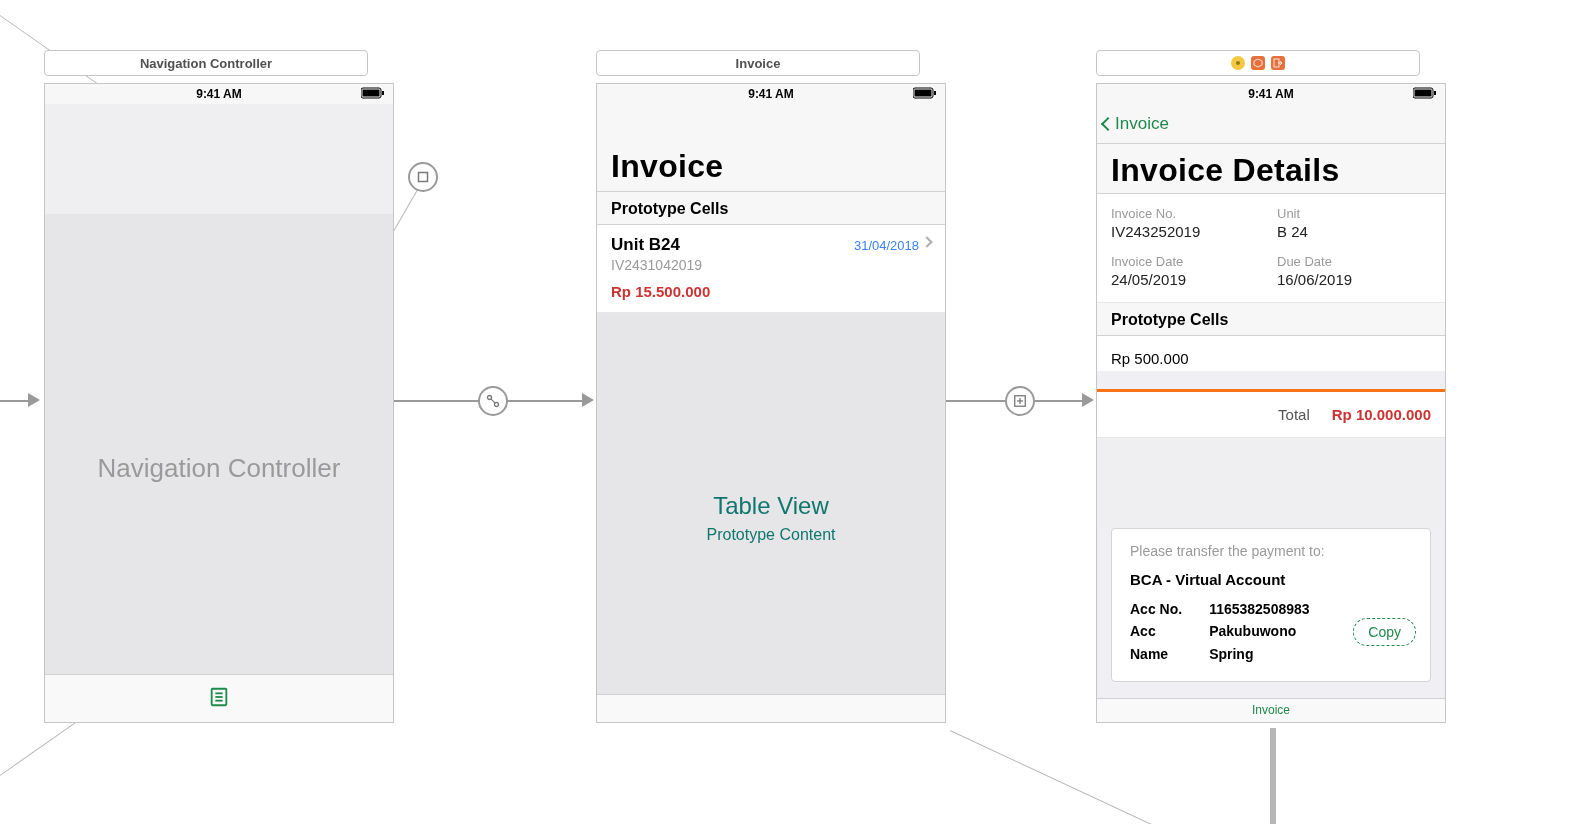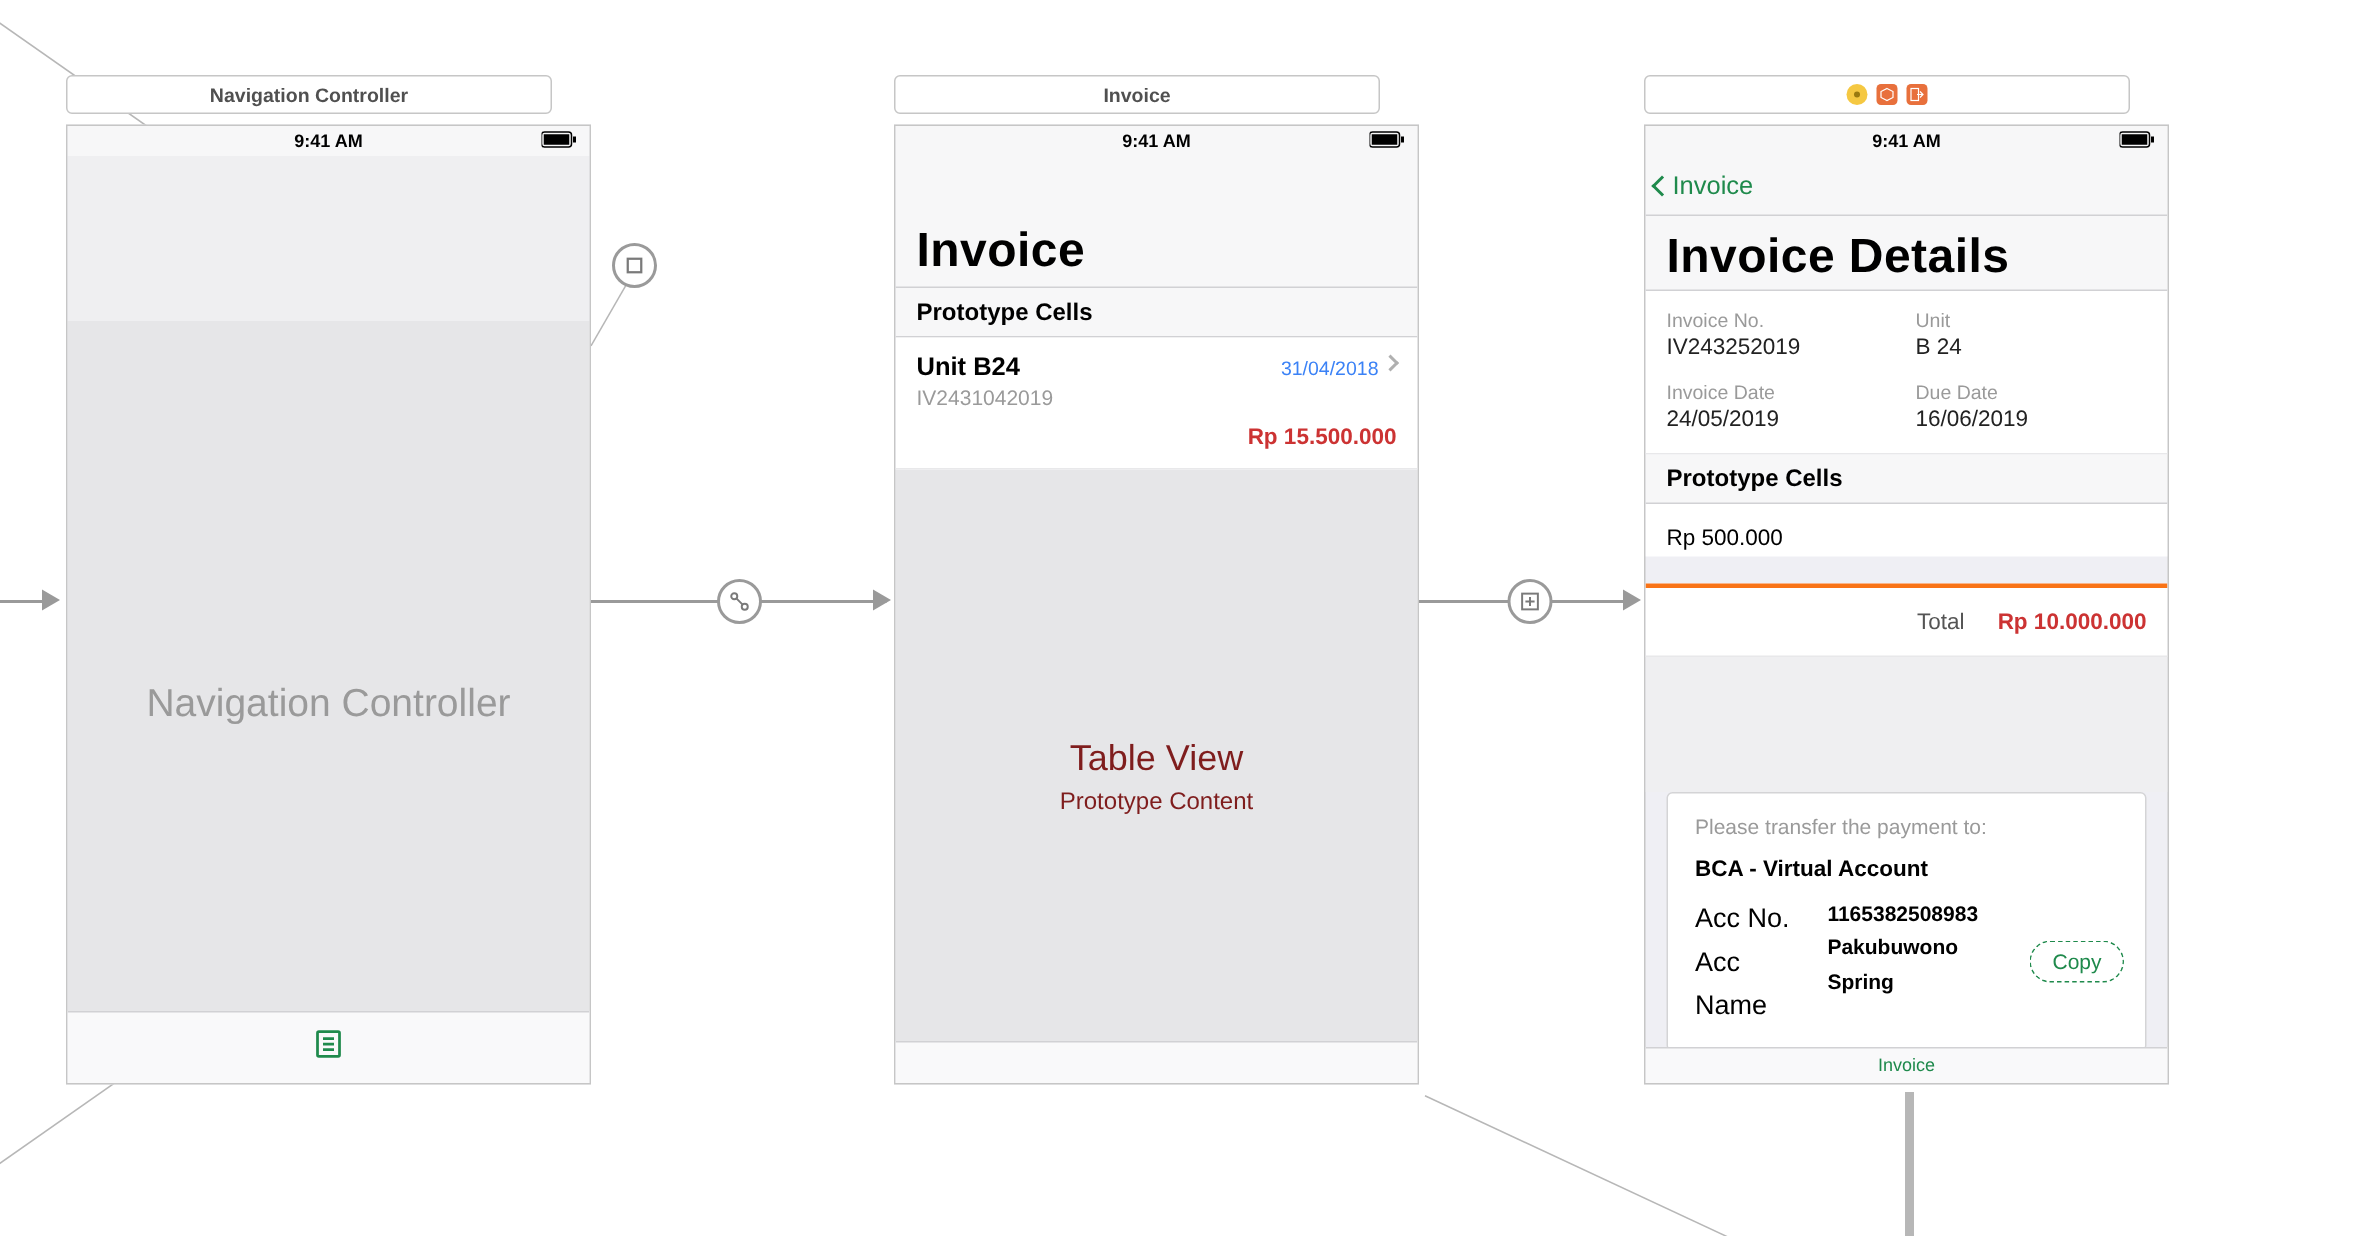--- a/index.html
+++ b/index.html
@@ -113,25 +113,25 @@
   .cell {
     background:#ffffff; padding:10px 14px 12px 14px;
     border-bottom:1px solid #e8e8ea; position:relative;
   }
   .cell .title-row {
     display:flex; align-items:center; justify-content:space-between;
   }
   .cell .unit-title { font-size:17px; font-weight:700; }
   .cell .date-small { font-size:13px; color:#3b82f6; display:flex; align-items:flex-start; gap:4px; }
   .cell .sub { font-size:14px; color:#9a9a9a; margin-top:2px; }
-  .cell .amount { font-size:15px; font-weight:700; color:#cc3333; margin-top:10px;text-align:right; }
+  .cell .amount { font-size:15px; font-weight:700; color:#cc3333; margin-top:10px; }
 
   .tableview-placeholder {
     flex:1; display:flex; flex-direction:column; align-items:center; justify-content:center;
-    color:#7f1d1d; gap:6px;
+    color:#0f766e; gap:6px;
     background:#e6e6e8;
   }
   .tableview-placeholder .big { font-size:24px; }
   .tableview-placeholder .sm { font-size:16px; }
 
   .tabbar {
     position:absolute; bottom:0; left:0; right:0; height:48px;
     background:#f9f9fa; border-top:1px solid #d1d1d4;
     display:flex; align-items:center; justify-content:center;
   }
@@ -162,21 +162,21 @@
 
   .detail-gap { height:90px; background:#efeff1; }
 
   .payment-box {
     margin:0 14px 0 14px; background:#ffffff; border:1px solid #d4d4d6;
     border-radius:4px; padding:14px 14px 16px 18px;
   }
   .payment-box .hint { font-size:14px; color:#9a9a9a; margin-bottom:12px; }
   .payment-box .bank { font-size:15px; font-weight:700; margin-bottom:10px; }
   .payment-row { display:flex; align-items:flex-start; gap:14px; }
-  .payment-col-labels { font-size:18px; font-weight:400; line-height:1.6; }
+  .payment-col-labels { font-size:14px; font-weight:700; line-height:1.6; }
   .payment-col-vals { font-size:14px; font-weight:700; line-height:1.6; }
   .copy-btn {
     margin-left:auto; align-self:center;
     border:1px dashed #1f8a4c; color:#1f8a4c; background:#ffffff;
     border-radius:16px; padding:5px 14px; font-size:14px; cursor:pointer;
   }
 
   .detail-tabbar {
     position:absolute; bottom:0; left:0; right:0; height:24px;
     background:#f9f9fa; border-top:1px solid #d1d1d4;

